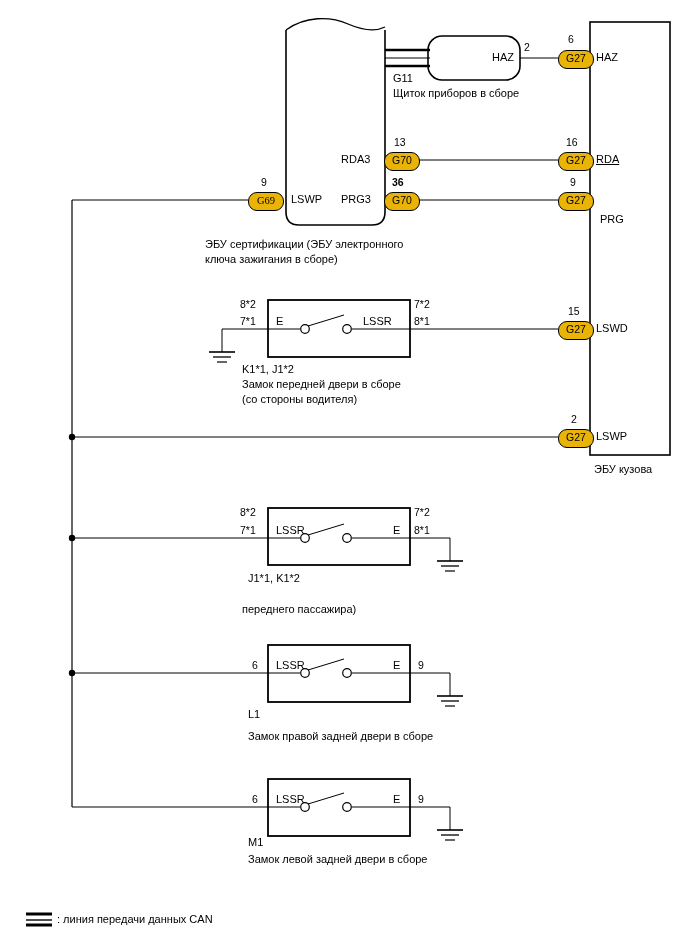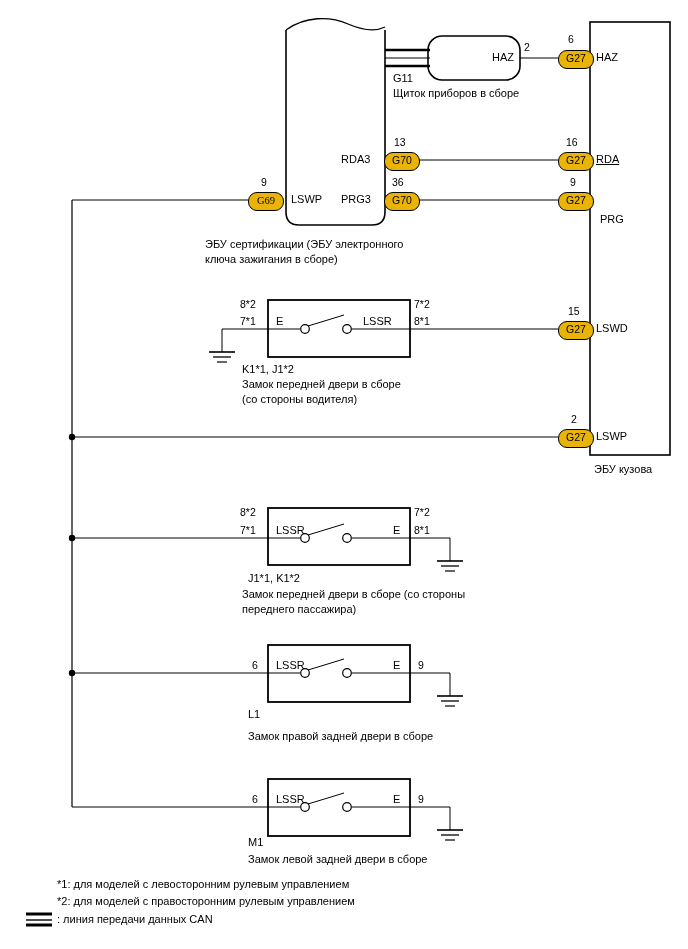--- a/index.html
+++ b/index.html
@@ -160,21 +160,21 @@
   <div class="lbl" style="left:341px; top:153px;">RDA3</div>
   <div class="conn" style="left:384px; top:152px;">G70</div>
   <div class="lbl pin" style="left:394px; top:136px;">13</div>
 
   <div class="conn" style="left:558px; top:152px;">G27</div>
   <div class="lbl pin" style="left:566px; top:136px;">16</div>
   <div class="lbl" style="left:596px; top:153px;text-decoration:underline;">RDA</div>
 
   <div class="lbl" style="left:341px; top:193px;">PRG3</div>
   <div class="conn" style="left:384px; top:192px;">G70</div>
-  <div class="lbl pin" style="left:392px; top:176px;">36</div>
+  <div class="lbl pin" style="left:392px; top:176px;font-weight:bold;">36</div>
 
   <div class="conn" style="left:558px; top:192px;">G27</div>
   <div class="lbl pin" style="left:570px; top:176px;">9</div>
   <div class="lbl" style="left:600px; top:193px;margin-top:20px;">PRG</div>
 
   <div class="conn" style="left:248px; top:192px;font-family:Liberation Serif, serif;">G69</div>
   <div class="lbl pin" style="left:261px; top:176px;">9</div>
   <div class="lbl" style="left:291px; top:193px;">LSWP</div>
 
   <div class="lbl" style="left:205px; top:238px;">ЭБУ сертификации (ЭБУ электронного</div>
@@ -200,34 +200,31 @@
 
   <div class="lbl" style="left:594px; top:463px;">ЭБУ кузова</div>
 
   <div class="lbl pin" style="left:240px; top:506px;">8*2</div>
   <div class="lbl pin" style="left:240px; top:524px;">7*1</div>
   <div class="lbl" style="left:276px; top:524px;">LSSR</div>
   <div class="lbl" style="left:393px; top:524px;">E</div>
   <div class="lbl pin" style="left:414px; top:506px;">7*2</div>
   <div class="lbl pin" style="left:414px; top:524px;">8*1</div>
   <div class="lbl" style="left:248px; top:572px;">J1*1, K1*2</div>
-  <div class="lbl" style="left:242px; top:588px;">Замок передней двери в сборе (со стороны</div>
   <div class="lbl" style="left:242px; top:603px;">переднего пассажира)</div>
 
   <div class="lbl pin" style="left:252px; top:659px;">6</div>
   <div class="lbl" style="left:276px; top:659px;">LSSR</div>
   <div class="lbl" style="left:393px; top:659px;">E</div>
   <div class="lbl pin" style="left:418px; top:659px;">9</div>
   <div class="lbl" style="left:248px; top:708px;">L1</div>
   <div class="lbl" style="left:248px; top:730px;">Замок правой задней двери в сборе</div>
 
   <div class="lbl pin" style="left:252px; top:793px;">6</div>
   <div class="lbl" style="left:276px; top:793px;">LSSR</div>
   <div class="lbl" style="left:393px; top:793px;">E</div>
   <div class="lbl pin" style="left:418px; top:793px;">9</div>
   <div class="lbl" style="left:248px; top:836px;">M1</div>
   <div class="lbl" style="left:248px; top:853px;">Замок левой задней двери в сборе</div>
 
-  <div class="footnote" style="left:57px; top:876px;">*1: для моделей с левосторонним рулевым управлением</div>
-  <div class="footnote" style="left:57px; top:893px;">*2: для моделей с правосторонним рулевым управлением</div>
   <div class="footnote" style="left:57px; top:911px;">: линия передачи данных CAN</div>
 
 </div>
 
 </body></html>

